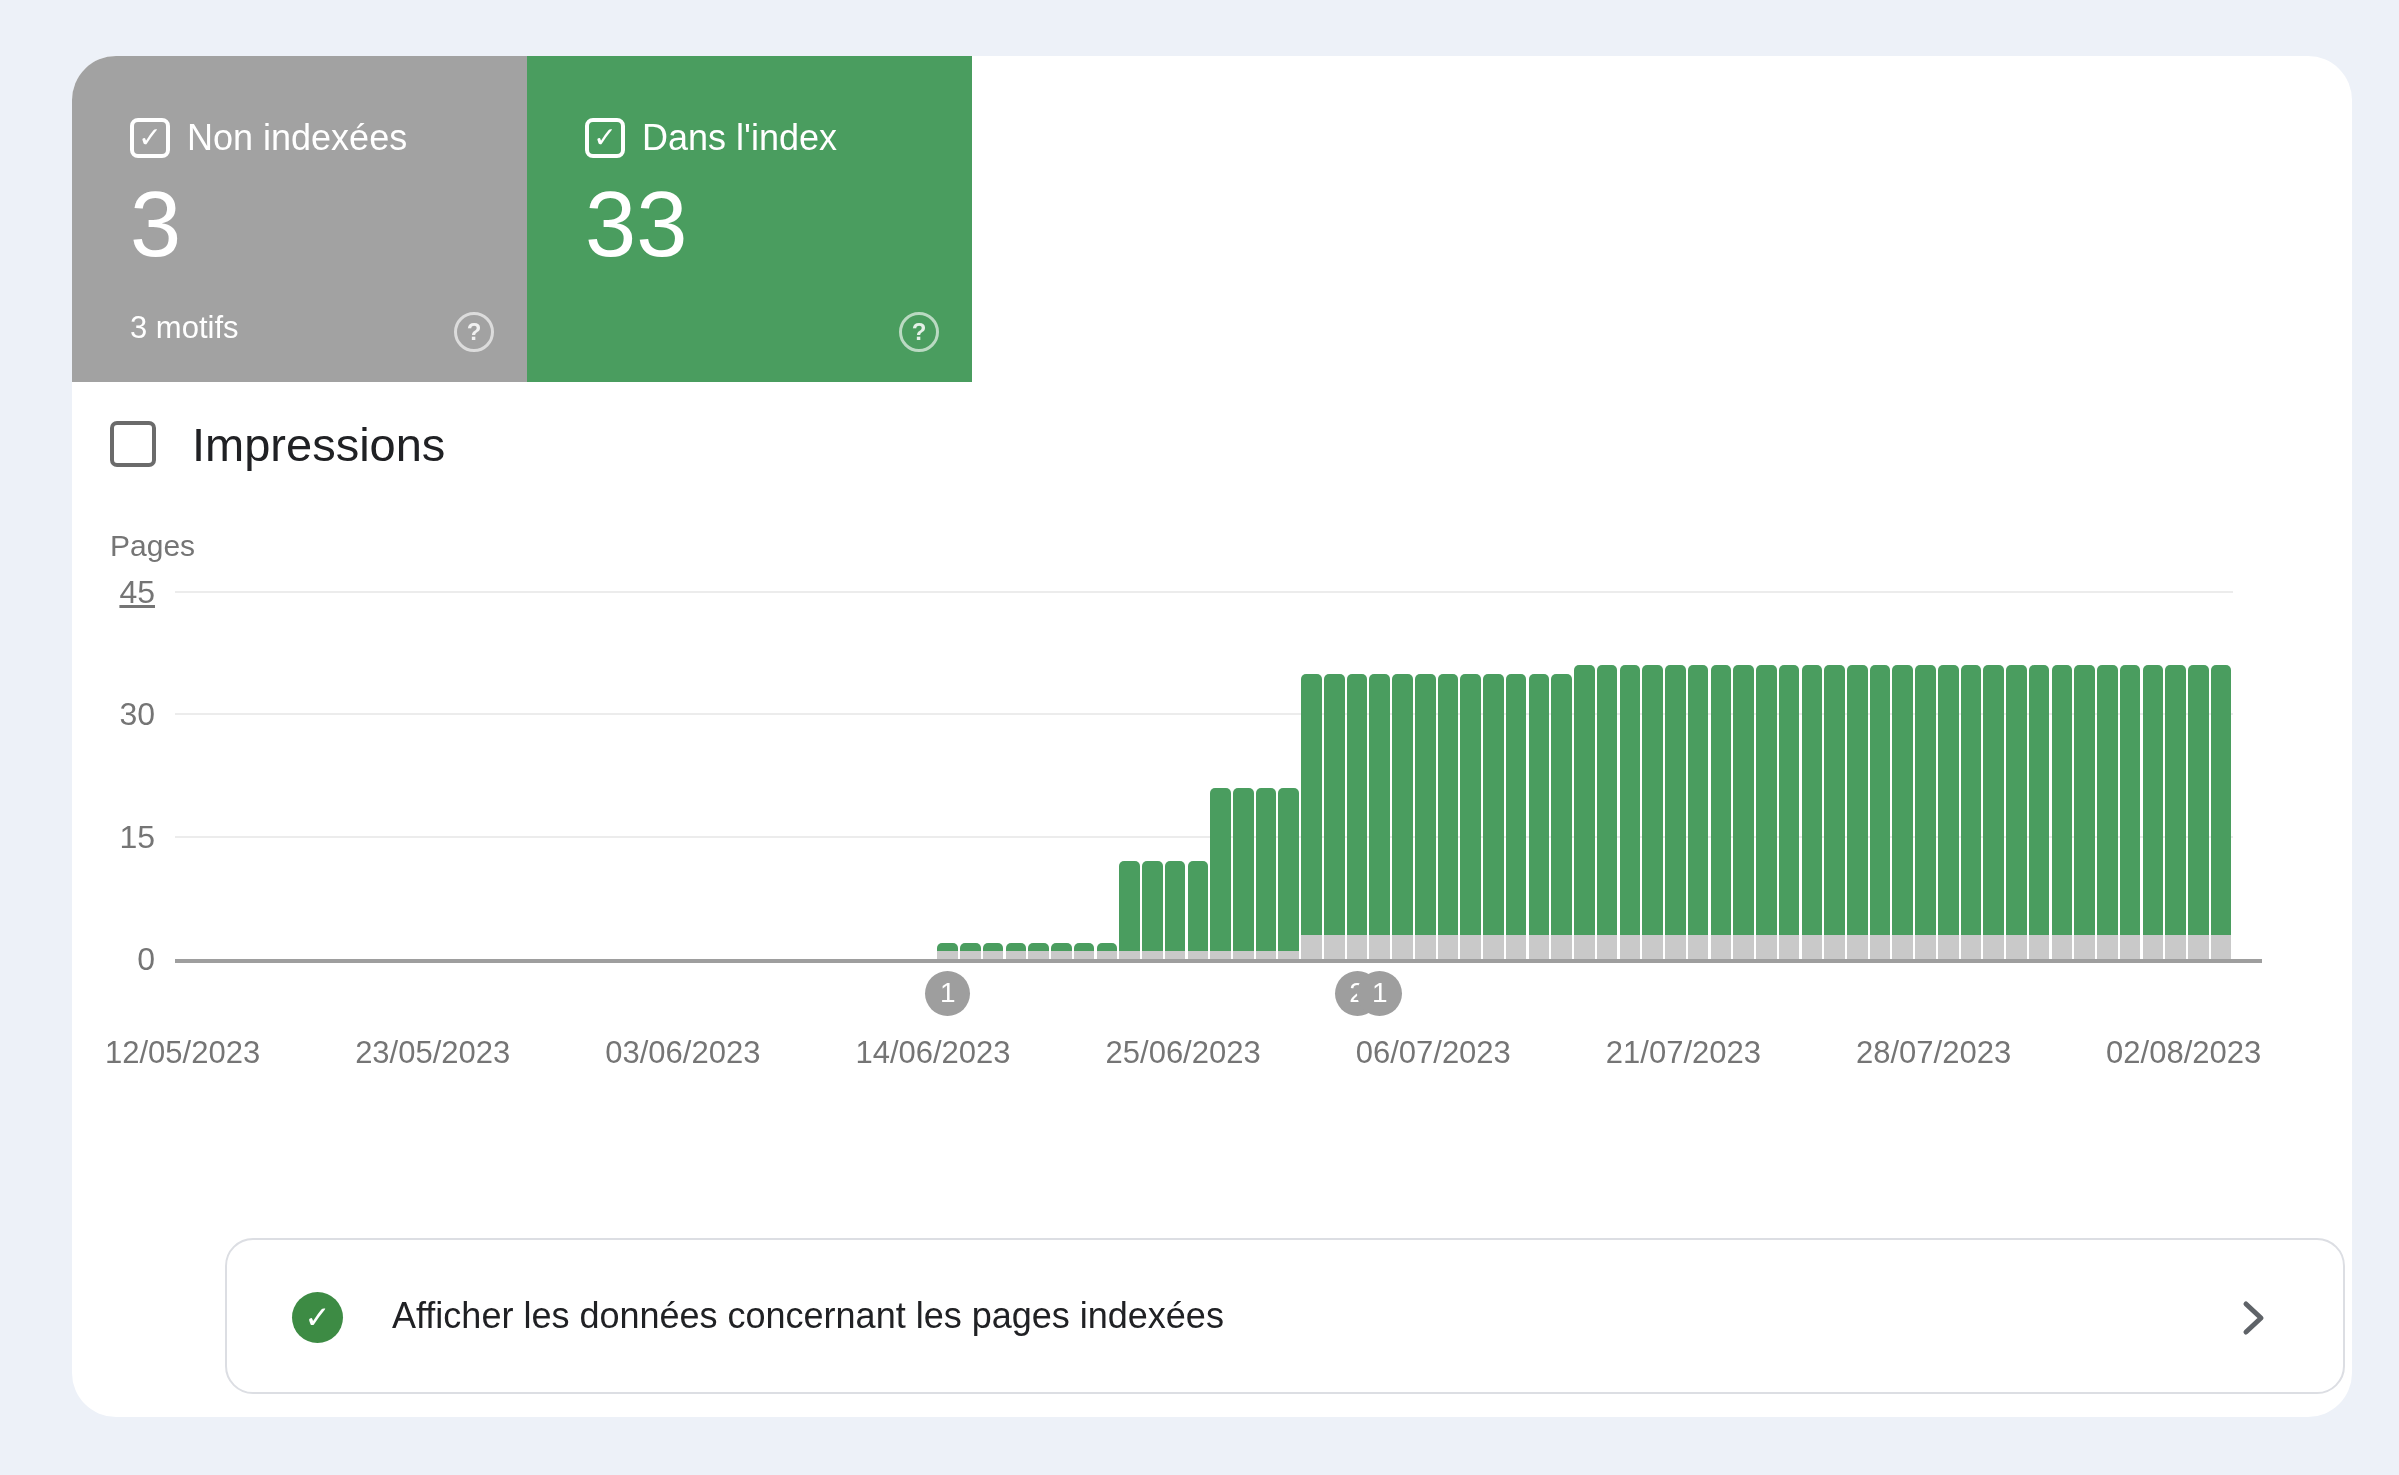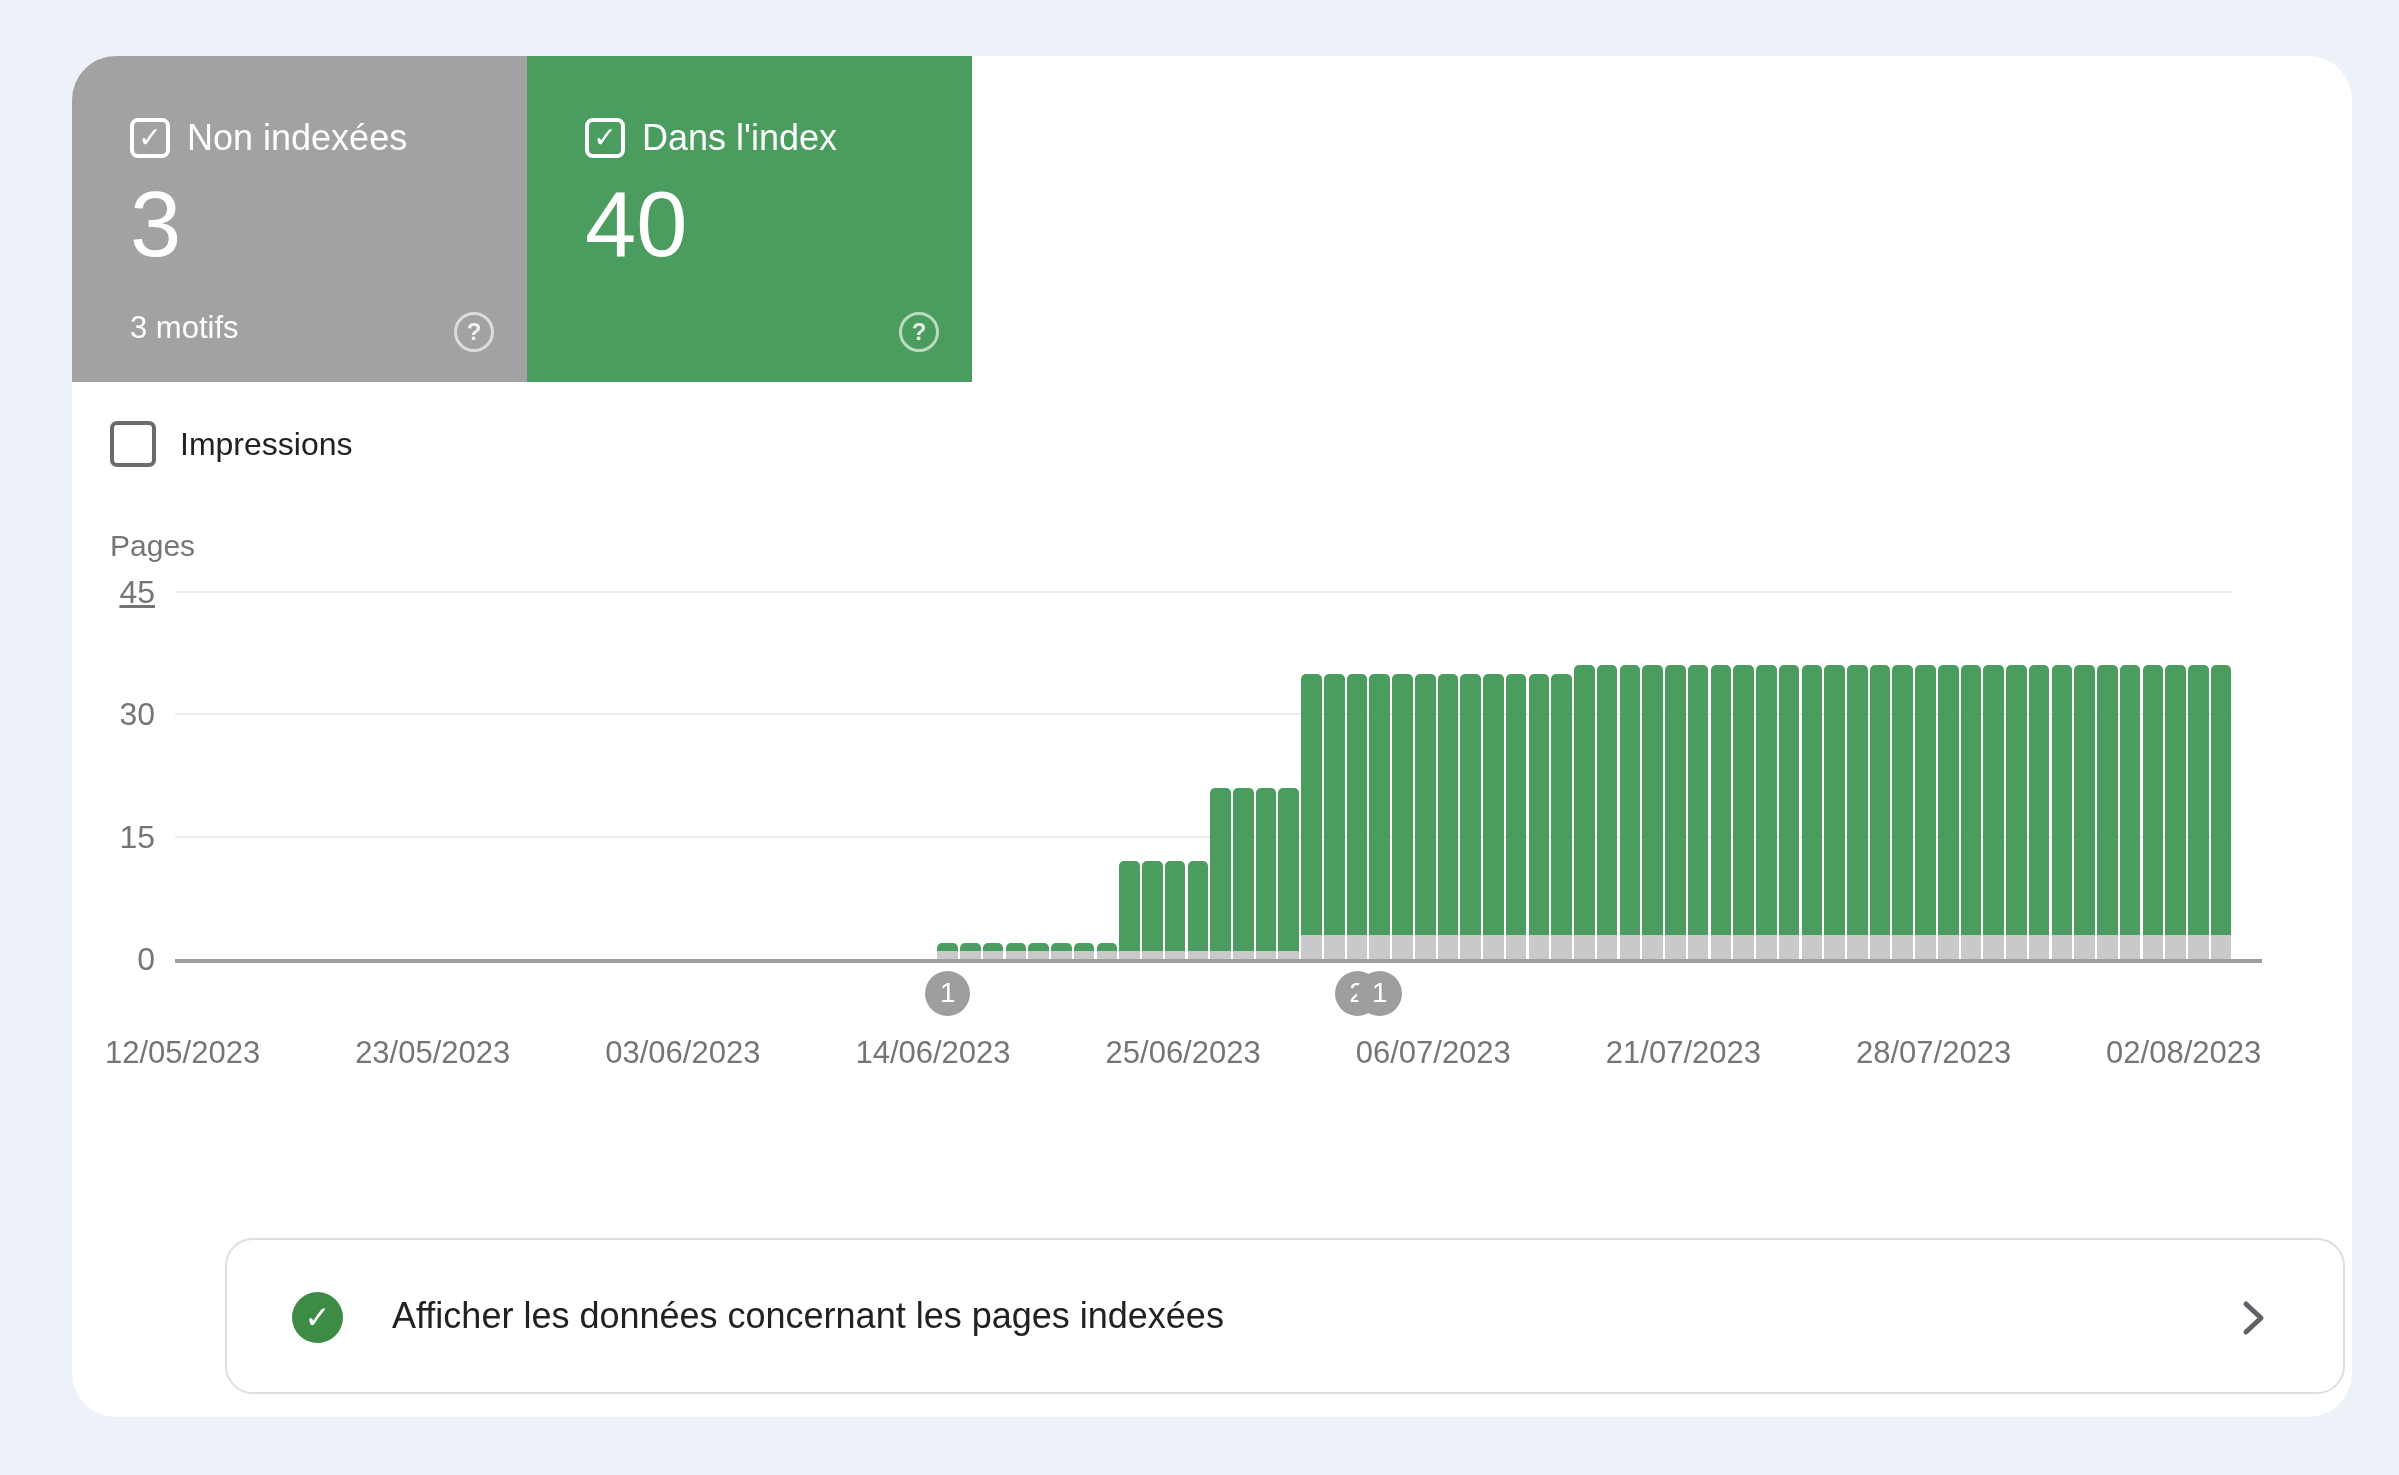--- a/index.html
+++ b/index.html
@@ -47,21 +47,21 @@
     font-size:24px;font-weight:bold;color:rgba(255,255,255,0.85);
     cursor:pointer;
   }
 
   
   .impressions-row{position:absolute;left:38px;top:364px;height:48px;display:flex;align-items:center;}
   .impressions-box{
     width:38px;height:38px;border:4px solid #6b6b6b;border-radius:7px;background:#fff;
     cursor:pointer;
   }
-  .impressions-label{margin-left:24px;font-size:32px;color:#202124;}
+  .impressions-label{margin-left:36px;font-size:47px;color:#202124;}
 
   
   #chart-layer{position:absolute;left:0;top:0;width:2399px;height:1475px;pointer-events:none;}
   #chart-layer .grid-line{position:absolute;background:#ececec;}
   #chart-layer .axis-line{position:absolute;background:#9e9e9e;}
   #chart-layer .y-tick{position:absolute;text-align:right;font-size:32px;color:#757575;line-height:38px;}
   #chart-layer .x-tick{position:absolute;text-align:left;font-size:31px;color:#757575;line-height:34px;}
   #chart-layer .bar{position:absolute;pointer-events:auto;}
   #chart-layer .bar-top{border-radius:5px 5px 0 0;}
   #chart-layer .badge{
@@ -104,21 +104,21 @@
       <div class="help-badge">
         <span>?</span>
       </div>
     </div>
 
     <div class="stat-card green" style="background: rgb(74, 157, 95);">
       <div class="stat-check">
         <span>✓</span>
       </div>
       <div class="stat-label">Dans l'index</div>
-      <div class="stat-value">40</div>
+      <div class="stat-value">33</div>
       <div class="help-badge">
         <span>?</span>
       </div>
     </div>
 
     <div class="impressions-row">
       <div class="impressions-box"></div>
       <div class="impressions-label">Impressions</div>
     </div>
 

